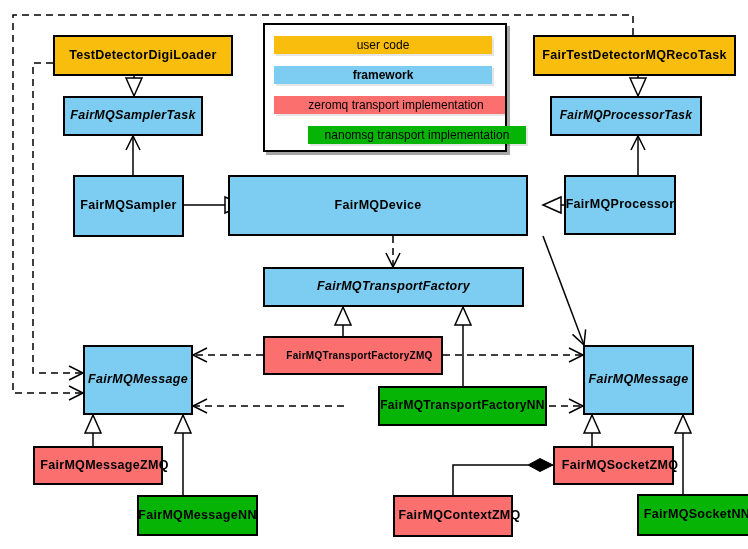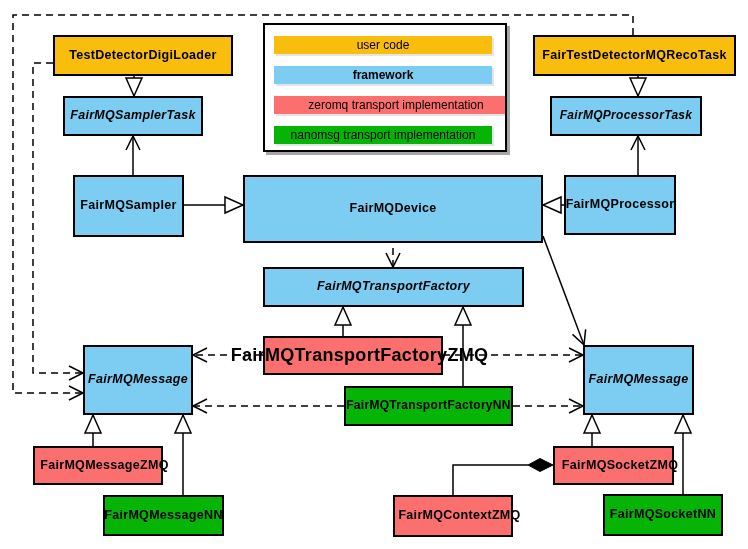--- a/index.html
+++ b/index.html
@@ -15,21 +15,21 @@
     display:flex;align-items:center;justify-content:center;text-align:center;
   }
   .node .lbl{
     font-size:12.5px;font-weight:700;color:#000000;letter-spacing:0.3px;
     white-space:nowrap;line-height:1.1;
   }
   .abstract .lbl{font-style:italic;}
   .user{background:#F9BD0D;}
   .fw{background:#7CCDF1;}
   .zmq{background:#FB6F6F;padding-left:13px;}
-  .nn{background:#06B406;}
+  .nn{background:#06B406;margin-left:34px;}
   #legend{
     position:absolute;left:263px;top:23px;width:244px;height:129px;z-index:2;
     background:#fff;border:2px solid #000;box-sizing:border-box;
     box-shadow:3px 3px 0 #a6a6a6;
   }
   .legend-bar{
     position:absolute;left:9px;width:218px;height:18px;
     display:flex;align-items:center;justify-content:center;
     font-size:12px;color:#000;box-shadow:2px 2px 0 rgba(0,0,0,0.10);
   }
@@ -104,34 +104,34 @@
   </div>
 
   <div class="node fw abstract" style="left:550px;top:96px;width:152px;height:40px">
     <span class="lbl" style="font-size:12px">FairMQProcessorTask</span>
   </div>
 
   <div class="node fw" style="left:73px;top:175px;width:111px;height:62px">
     <span class="lbl">FairMQSampler</span>
   </div>
 
-  <div class="node fw" style="left:243px;top:175px;width:300px;height:68px">
+  <div class="node fw" style="left:228px;top:175px;width:300px;height:61px">
     <span class="lbl">FairMQDevice</span>
   </div>
 
   <div class="node fw" style="left:564px;top:175px;width:112px;height:60px">
     <span class="lbl">FairMQProcessor</span>
   </div>
 
   <div class="node fw abstract" style="left:263px;top:267px;width:261px;height:40px">
     <span class="lbl">FairMQTransportFactory</span>
   </div>
 
   <div class="node zmq" style="left:263px;top:336px;width:180px;height:39px">
-    <span class="lbl" style="font-size:18px">FairMQTransportFactoryZMQ</span>
+    <span class="lbl" style="font-size:10px">FairMQTransportFactoryZMQ</span>
   </div>
 
   <div class="node nn" style="left:344px;top:386px;width:169px;height:40px">
     <span class="lbl" style="font-size:12px">FairMQTransportFactoryNN</span>
   </div>
 
   <div class="node fw abstract" style="left:83px;top:345px;width:110px;height:70px">
     <span class="lbl">FairMQMessage</span>
   </div>
 

